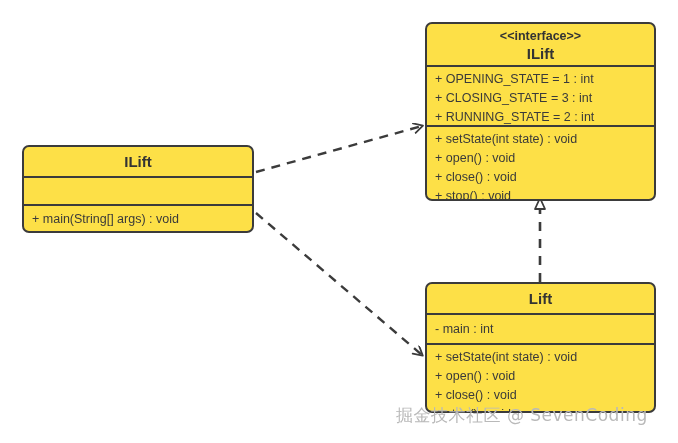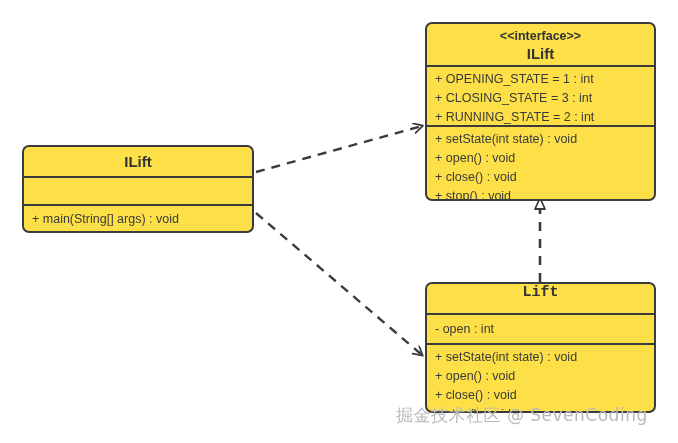--- a/index.html
+++ b/index.html
@@ -87,21 +87,21 @@
   #class-client .uml-header     { height: 29px; padding-top: 6px; }
   #class-client .uml-attributes { height: 28px; }
   #class-client .uml-methods    { height: 29px; padding-top: 4px; }
 
   #class-lift {
     left: 425px;
     top: 282px;
     width: 231px;
     height: 131px;
   }
-  #class-lift .uml-header       { height: 29px; padding-top: 0; font-family: Liberation Mono, monospace; }
+  #class-lift .uml-header       { height: 29px; padding-top: 6px; }
   #class-lift .uml-attributes   { height: 30px; padding-top: 5px; }
   #class-lift .uml-methods      { height: 70px; }
 
   
   #watermark {
     position: absolute;
     left: 396px;
     top: 403px;
     font-size: 17px;
     line-height: 24px;
@@ -164,21 +164,21 @@
   <div class="uml-compartment uml-methods">
     <div class="uml-member">+ main(String[] args) : void</div>
   </div>
 </div>
 
 <div id="class-lift" class="uml-class">
   <div class="uml-compartment uml-header">
     <div class="uml-classname">Lift</div>
   </div>
   <div class="uml-compartment uml-attributes">
-    <div class="uml-member">- open : int</div>
+    <div class="uml-member">- main : int</div>
   </div>
   <div class="uml-compartment uml-methods">
     <div class="uml-member">+ setState(int state) : void</div>
     <div class="uml-member">+ open() : void</div>
     <div class="uml-member">+ close() : void</div>
     <div class="uml-member">+ stop() : void</div>
 
   </div>
 </div>
 

